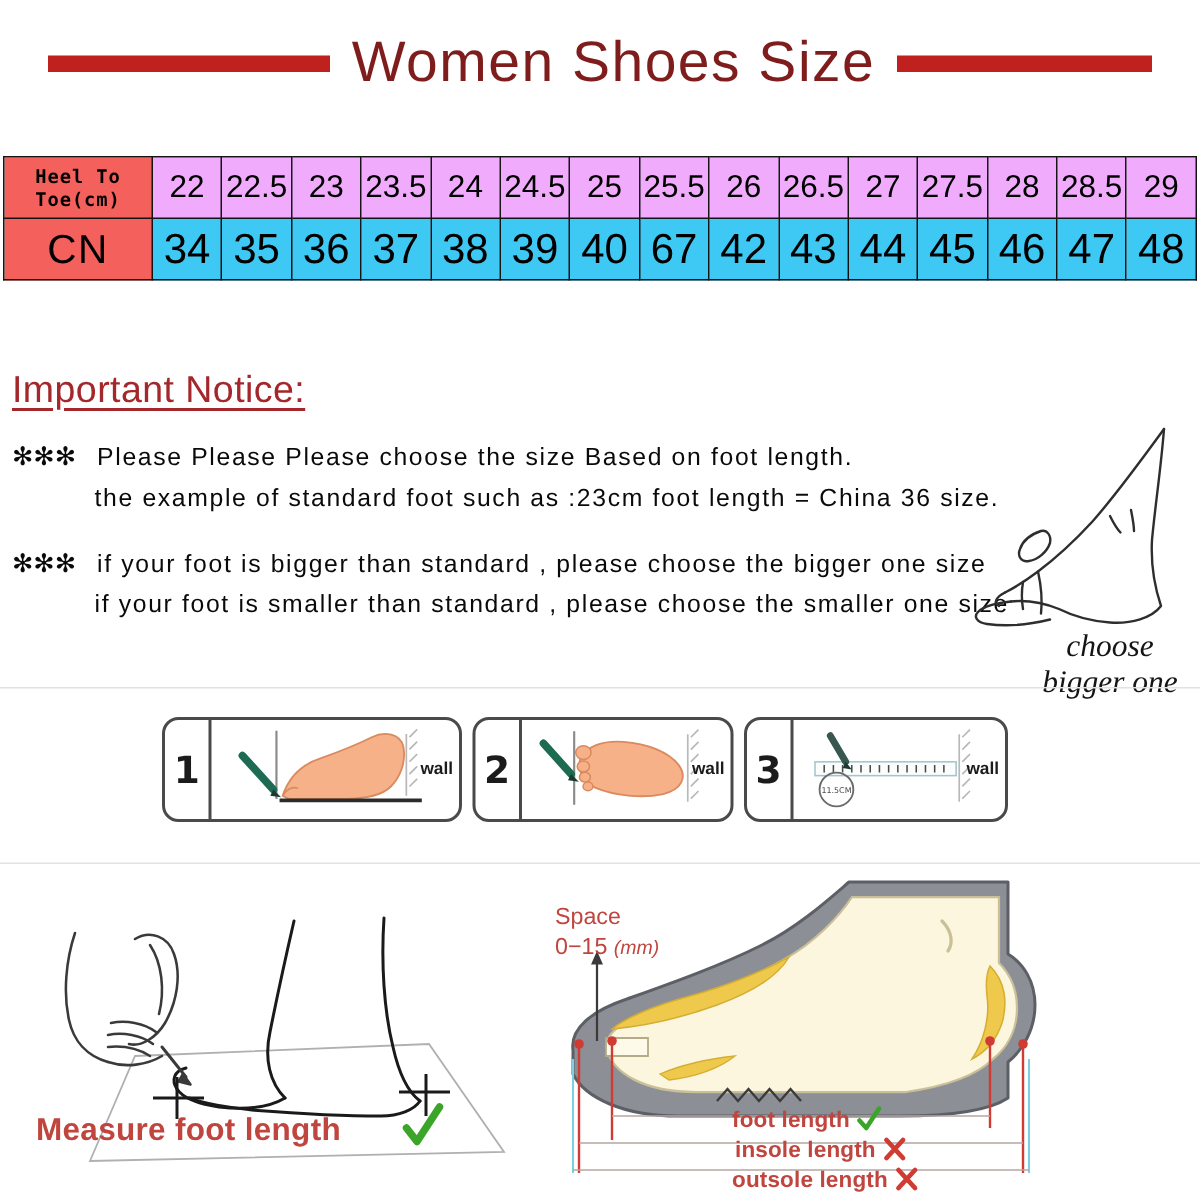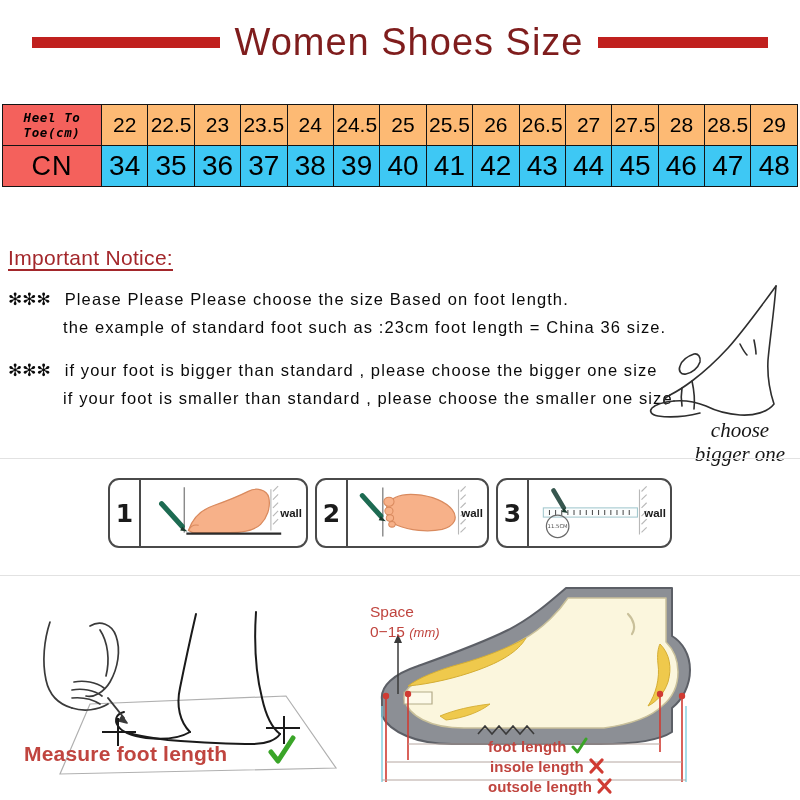--- a/index.html
+++ b/index.html
@@ -59,45 +59,44 @@
   }
   td.row-label {
     background: #f4615c;
     width: 98px;
   }
   td.label-cm {
     font-size: 12.5px;
     font-weight: bold;
     letter-spacing: 0.6px;
     font-family: "DejaVu Sans Mono", monospace;
-    font-style: italic;
   }
   td.label-cn {
     font-size: 27px;
     font-weight: 500;
     letter-spacing: 1px;
   }
   td.cm-cell {
-    background: #fdba74;
+    background: #f0abfc;
     font-size: 21px;
   }
   td.cn-cell {
     background: #3ec8f4;
     font-size: 28px;
   }
 
   
   #notice {
     position: absolute;
     left: 8px; top: 246px;
     width: 784px;
   }
   #notice-heading {
     color: #a3272b;
-    font-size: 21px;
+    font-size: 25px;
     text-decoration: underline;
     text-underline-offset: 4px;
     margin-bottom: 16px;
     letter-spacing: 0.3px;
   }
   .notice-block {
     margin-bottom: 17px;
     color: #0a0a0a;
   }
   .notice-line {
@@ -279,21 +278,21 @@
     </tr>
     <tr>
       <td class="row-label label-cn">CN</td>
       <td class="cn-cell">34</td>
       <td class="cn-cell">35</td>
       <td class="cn-cell">36</td>
       <td class="cn-cell">37</td>
       <td class="cn-cell">38</td>
       <td class="cn-cell">39</td>
       <td class="cn-cell">40</td>
-      <td class="cn-cell">41</td>
+      <td class="cn-cell">67</td>
       <td class="cn-cell">42</td>
       <td class="cn-cell">43</td>
       <td class="cn-cell">44</td>
       <td class="cn-cell">45</td>
       <td class="cn-cell">46</td>
       <td class="cn-cell">47</td>
       <td class="cn-cell">48</td>
     </tr>
   </tbody>
 </table>

